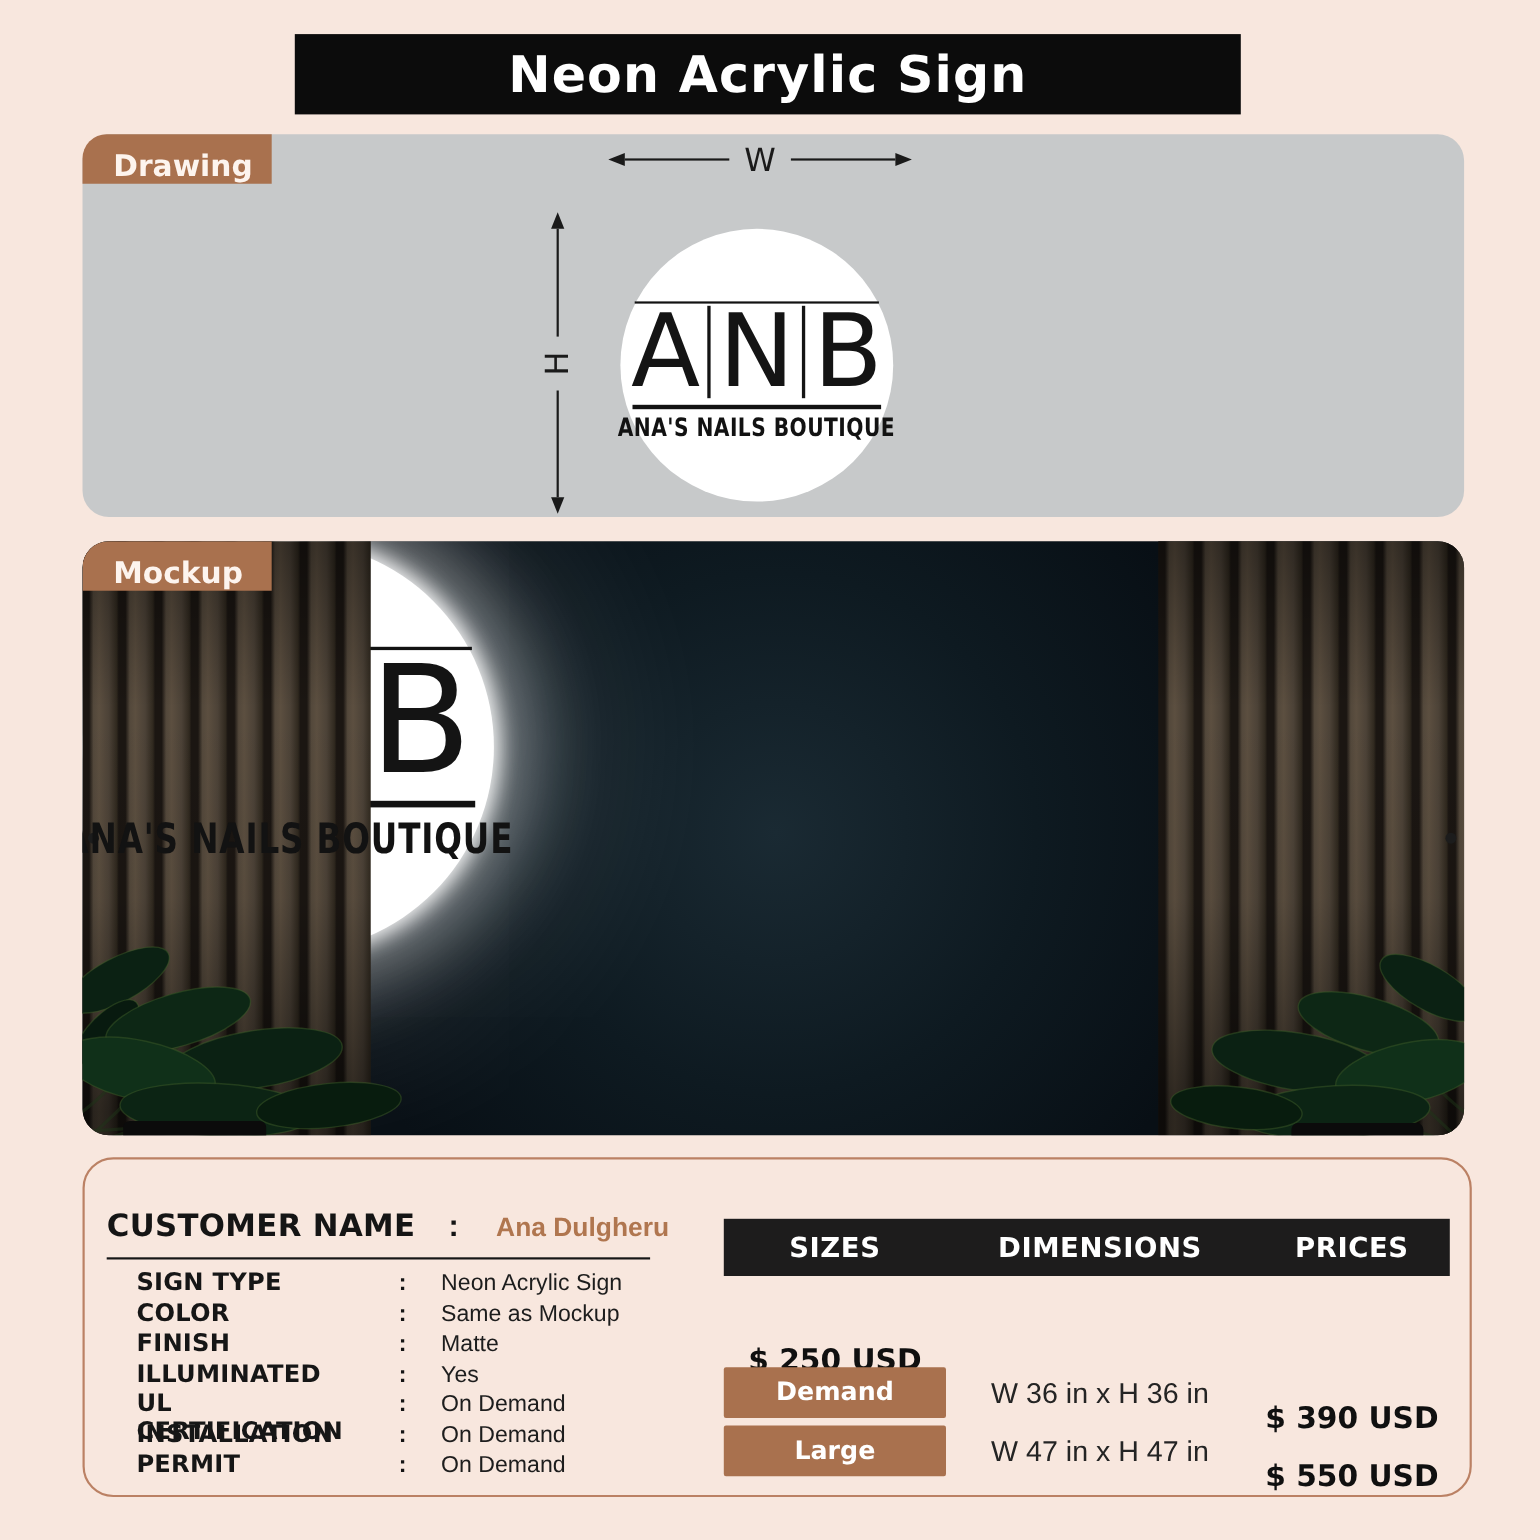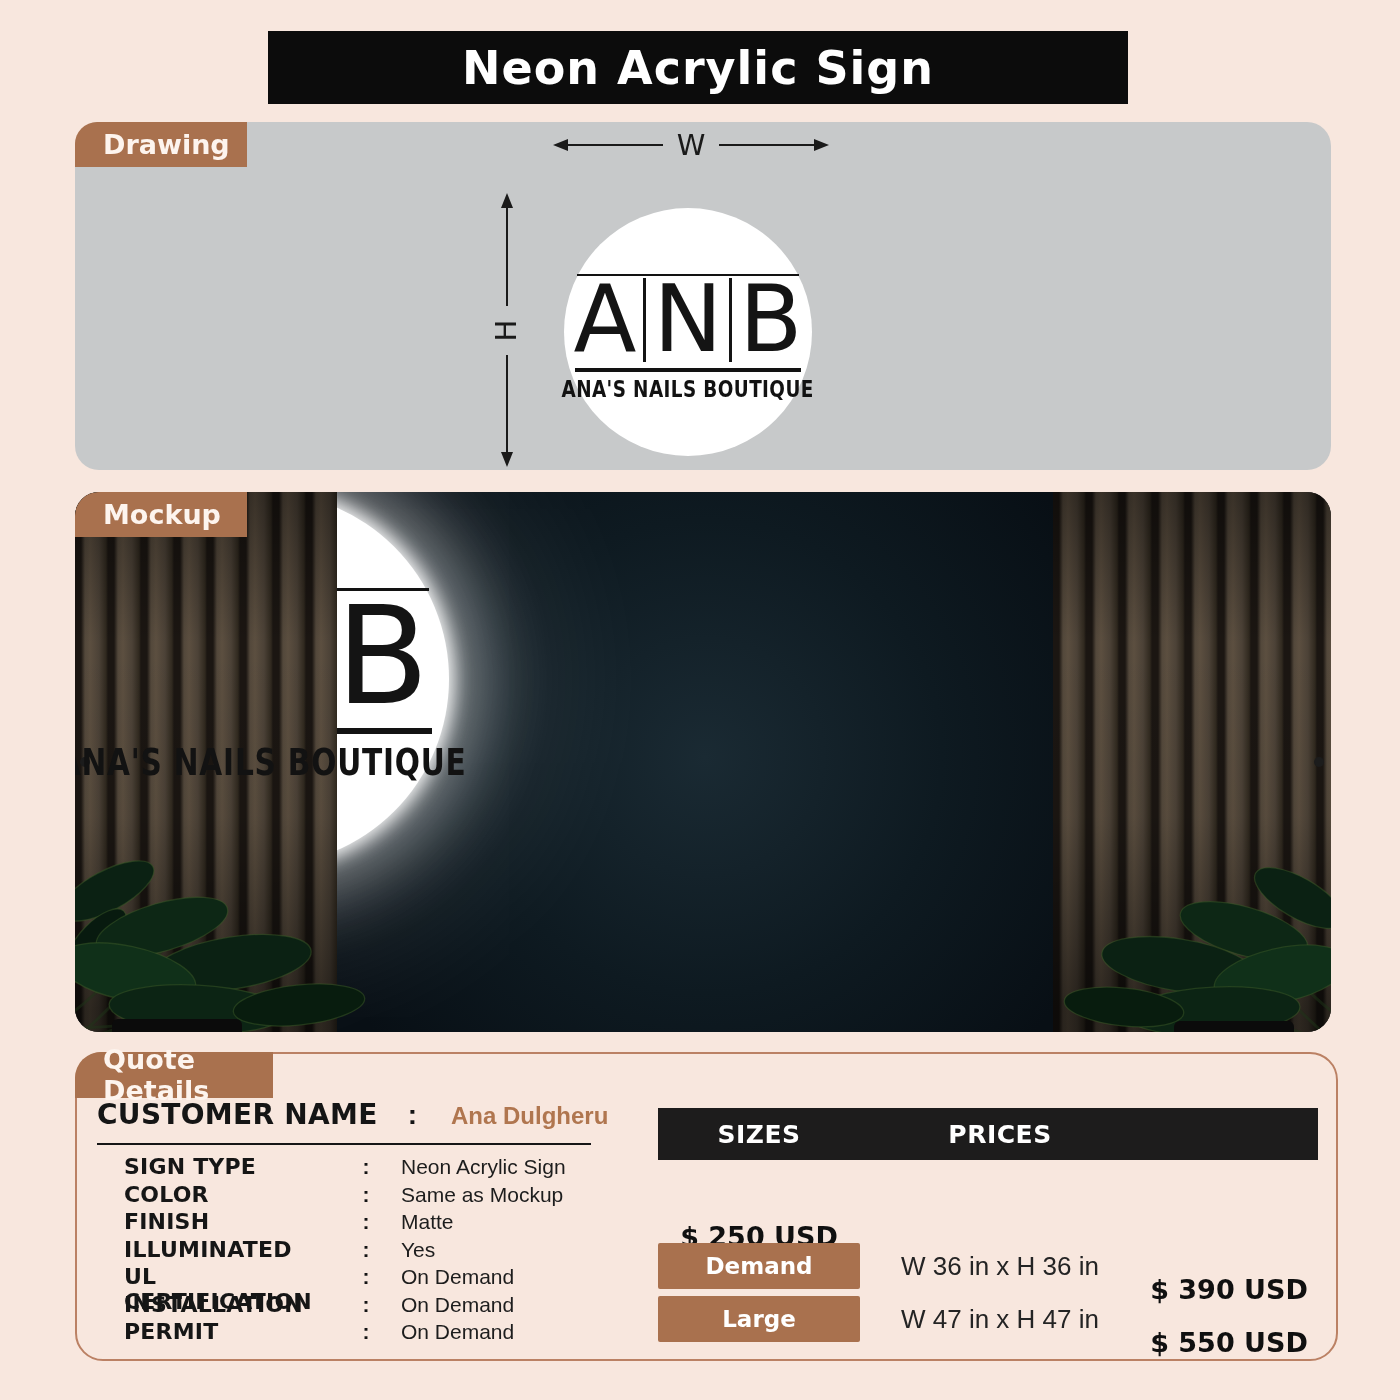--- a/index.html
+++ b/index.html
@@ -20,21 +20,21 @@
   }
   .title-bar h1{
     margin:0;color:#ffffff;font-size:46px;font-weight:bold;letter-spacing:1px;
     font-family:"DejaVu Sans","Liberation Sans",sans-serif;
   }
 
   
   .tab{
     position:absolute;left:0;top:0;height:45px;
     background:#a9714e;color:#fdf4ee;
-    display:flex;align-items:center;
+    display:flex;align-items:flex-end;
     padding-left:28px;box-sizing:border-box;
     border-radius:22px 0 0 0;
     font-weight:bold;font-size:27px;
     font-family:"DejaVu Sans","Liberation Sans",sans-serif;
     z-index:30;
   }
 
   
   .drawing-panel{
     left:75px;top:122px;width:1256px;height:348px;
@@ -258,23 +258,20 @@
       <div class="tagline">ANA'S NAILS BOUTIQUE</div>
     </div>
   </div>
 
   <div class="tab mockup-tab">
     <span>Mockup</span>
   </div>
 </div>
 
 <div class="abs quote-section">
-  <div class="tab quote-tab">
-    <span>Quote Details</span>
-  </div>
 
   <div class="abs customer-row">
     <span class="customer-label">CUSTOMER NAME</span>
     <span class="customer-colon">:</span>
     <span class="customer-name">Ana Dulgheru</span>
   </div>
   <div class="abs customer-underline"></div>
 
   <div class="abs details">
     <div class="detail-row">
@@ -310,20 +307,21 @@
     <div class="detail-row">
       <span class="detail-label">PERMIT</span>
       <span class="detail-colon">:</span>
       <span class="detail-value">On Demand</span>
     </div>
   </div>
 
   <div class="abs price-table">
     <div class="thead">
       <span class="hcell">SIZES</span>
+      <span class="hcell">DIMENSIONS</span>
       <span class="hcell">PRICES</span>
     </div>
     <div class="trow trow-1">
       <span class="price-cell">$ 250 USD</span>
     </div>
     <div class="trow trow-2">
       <span class="size-badge">Demand</span>
       <span class="dims-cell">W 36 in x H 36 in</span>
       <span class="price-cell">$ 390 USD</span>
     </div>

